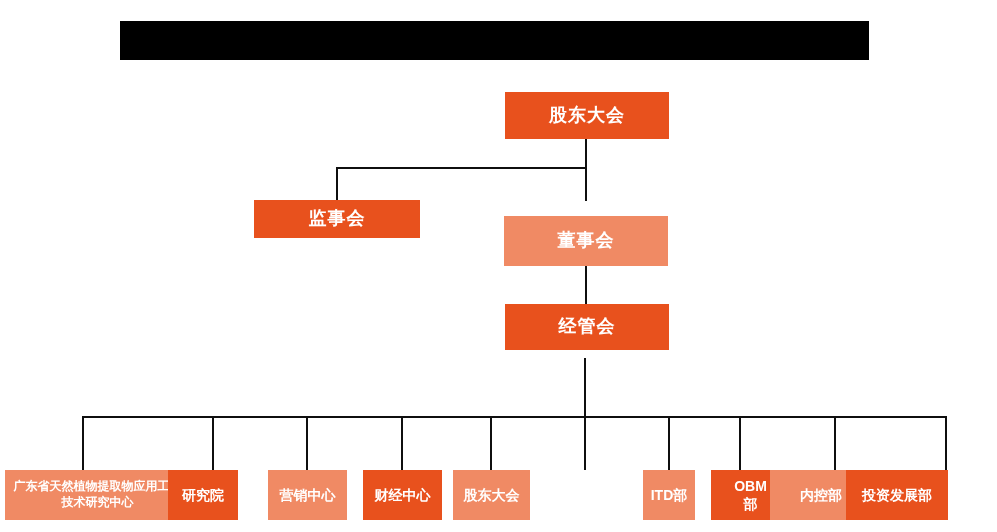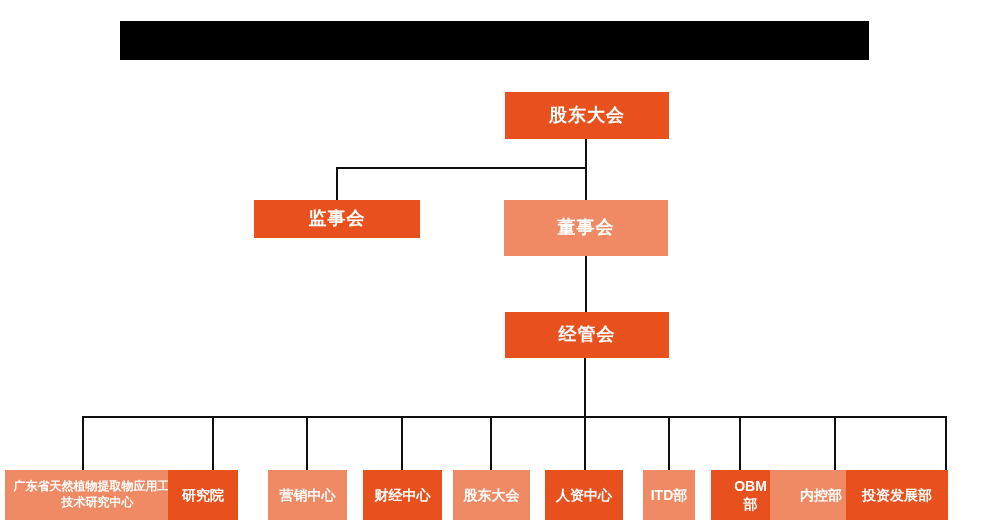--- a/index.html
+++ b/index.html
@@ -34,22 +34,22 @@
     box-sizing: border-box;
     line-height: 1.3;
   }
   .dark  { background: #e8511d; }
   .light { background: #f08a64; }
   .lvl   { font-size: 18px; letter-spacing: 1px; }
   .dept  { top: 470px; height: 50px; font-size: 14px; }
 
   #n-shareholders { left: 505px; top:  92px; width: 164px; height: 47px; }
   #n-supervisory  { left: 254px; top: 200px; width: 166px; height: 38px; }
-  #n-directors    { left: 504px; top: 200px; width: 164px; height: 56px; }
-  #n-management   { left: 505px; top: 312px; width: 164px; height: 46px; }
+  #n-directors    { left: 504px; top: 216px; width: 164px; height: 50px; }
+  #n-management   { left: 505px; top: 304px; width: 164px; height: 46px; }
 
   #d0 { left:   5px; width: 185px; font-size: 12px; padding: 0 6px; }
   #d1 { left: 168px; width:  70px; }
   #d2 { left: 268px; width:  79px; }
   #d3 { left: 363px; width:  79px; }
   #d4 { left: 453px; width:  77px; }
   #d5 { left: 545px; width:  78px; }
   #d6 { left: 643px; width:  52px; }
   #d7 { left: 711px; width:  59px; padding-left: 20px; }
   #d8 { left: 770px; width:  102px; }
@@ -100,19 +100,18 @@
   <div class="box dark lvl" id="n-shareholders">股东大会</div>
   <div class="box dark lvl" id="n-supervisory">监事会</div>
   <div class="box light lvl" id="n-directors">董事会</div>
   <div class="box dark lvl" id="n-management">经管会</div>
 
   <div class="box light dept" id="d0">广东省天然植物提取物应用工程技术研究中心</div>
   <div class="box dark dept" id="d1">研究院</div>
   <div class="box light dept" id="d2">营销中心</div>
   <div class="box dark dept" id="d3">财经中心</div>
   <div class="box light dept" id="d4">股东大会</div>
-  <div class="box dark dept" id="d5">人资中心</div>
   <div class="box light dept" id="d6">ITD部</div>
   <div class="box dark dept" id="d7">OBM部</div>
   <div class="box light dept" id="d8">内控部</div>
   <div class="box dark dept" id="d9">投资发展部</div>
 
 </div>
 
 </body></html>

